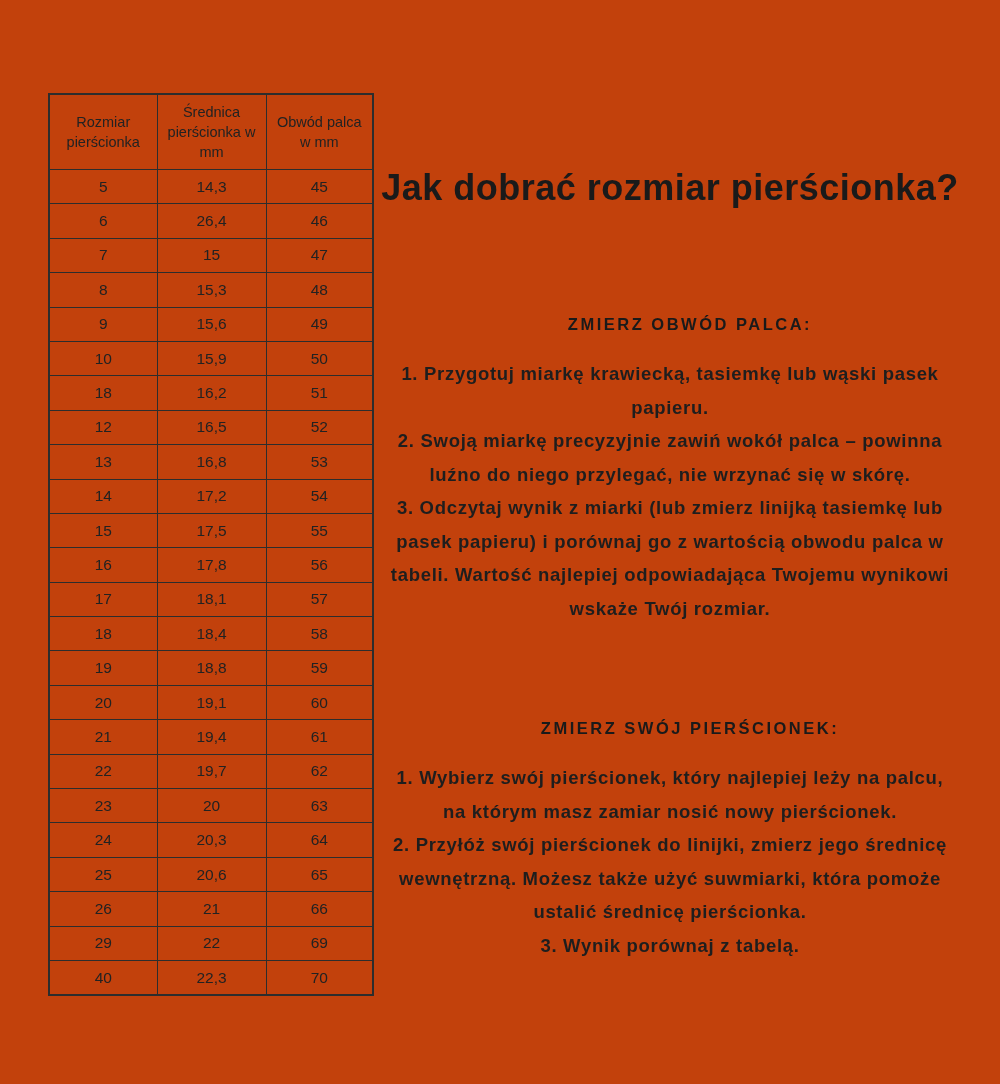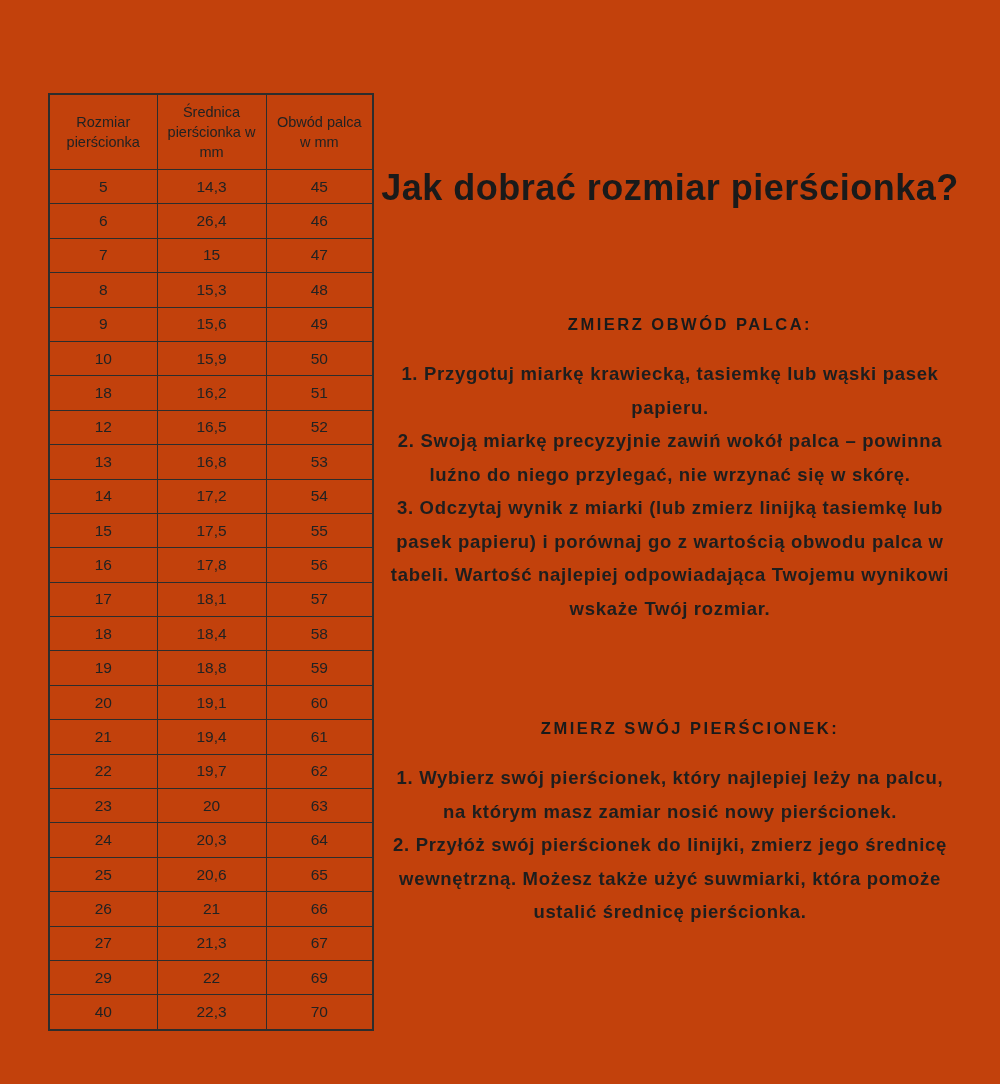--- a/index.html
+++ b/index.html
@@ -206,25 +206,20 @@
           <td>25</td>
           <td>20,6</td>
           <td>65</td>
         </tr>
         <tr>
           <td>26</td>
           <td>21</td>
           <td>66</td>
         </tr>
         <tr>
-          <td>27</td>
-          <td>21,3</td>
-          <td>67</td>
-        </tr>
-        <tr>
           <td>29</td>
           <td>22</td>
           <td>69</td>
         </tr>
         <tr>
           <td>40</td>
           <td>22,3</td>
           <td>70</td>
         </tr>
       </tbody>
@@ -236,15 +231,16 @@
   <div class="sec-body first">
     <p>1. Przygotuj miarkę krawiecką, tasiemkę lub wąski pasek papieru.</p>
     <p>2. Swoją miarkę precyzyjnie zawiń wokół palca – powinna luźno do niego przylegać, nie wrzynać się w skórę.</p>
     <p>3. Odczytaj wynik z miarki (lub zmierz linijką tasiemkę lub pasek papieru) i porównaj go z wartością obwodu palca w tabeli. Wartość najlepiej odpowiadająca Twojemu wynikowi wskaże Twój rozmiar.</p>
   </div>
 
   <h2 class="sec-heading second">ZMIERZ SWÓJ PIERŚCIONEK:</h2>
   <div class="sec-body second">
     <p>1.  Wybierz swój pierścionek, który najlepiej leży na palcu, na którym masz zamiar nosić nowy pierścionek.</p>
     <p>2. Przyłóż swój pierścionek do linijki, zmierz jego średnicę wewnętrzną. Możesz także użyć suwmiarki, która pomoże ustalić średnicę pierścionka.</p>
+    <p>3. Wynik porównaj z tabelą.</p>
   </div>
 
 </div>
 
 </body></html>

